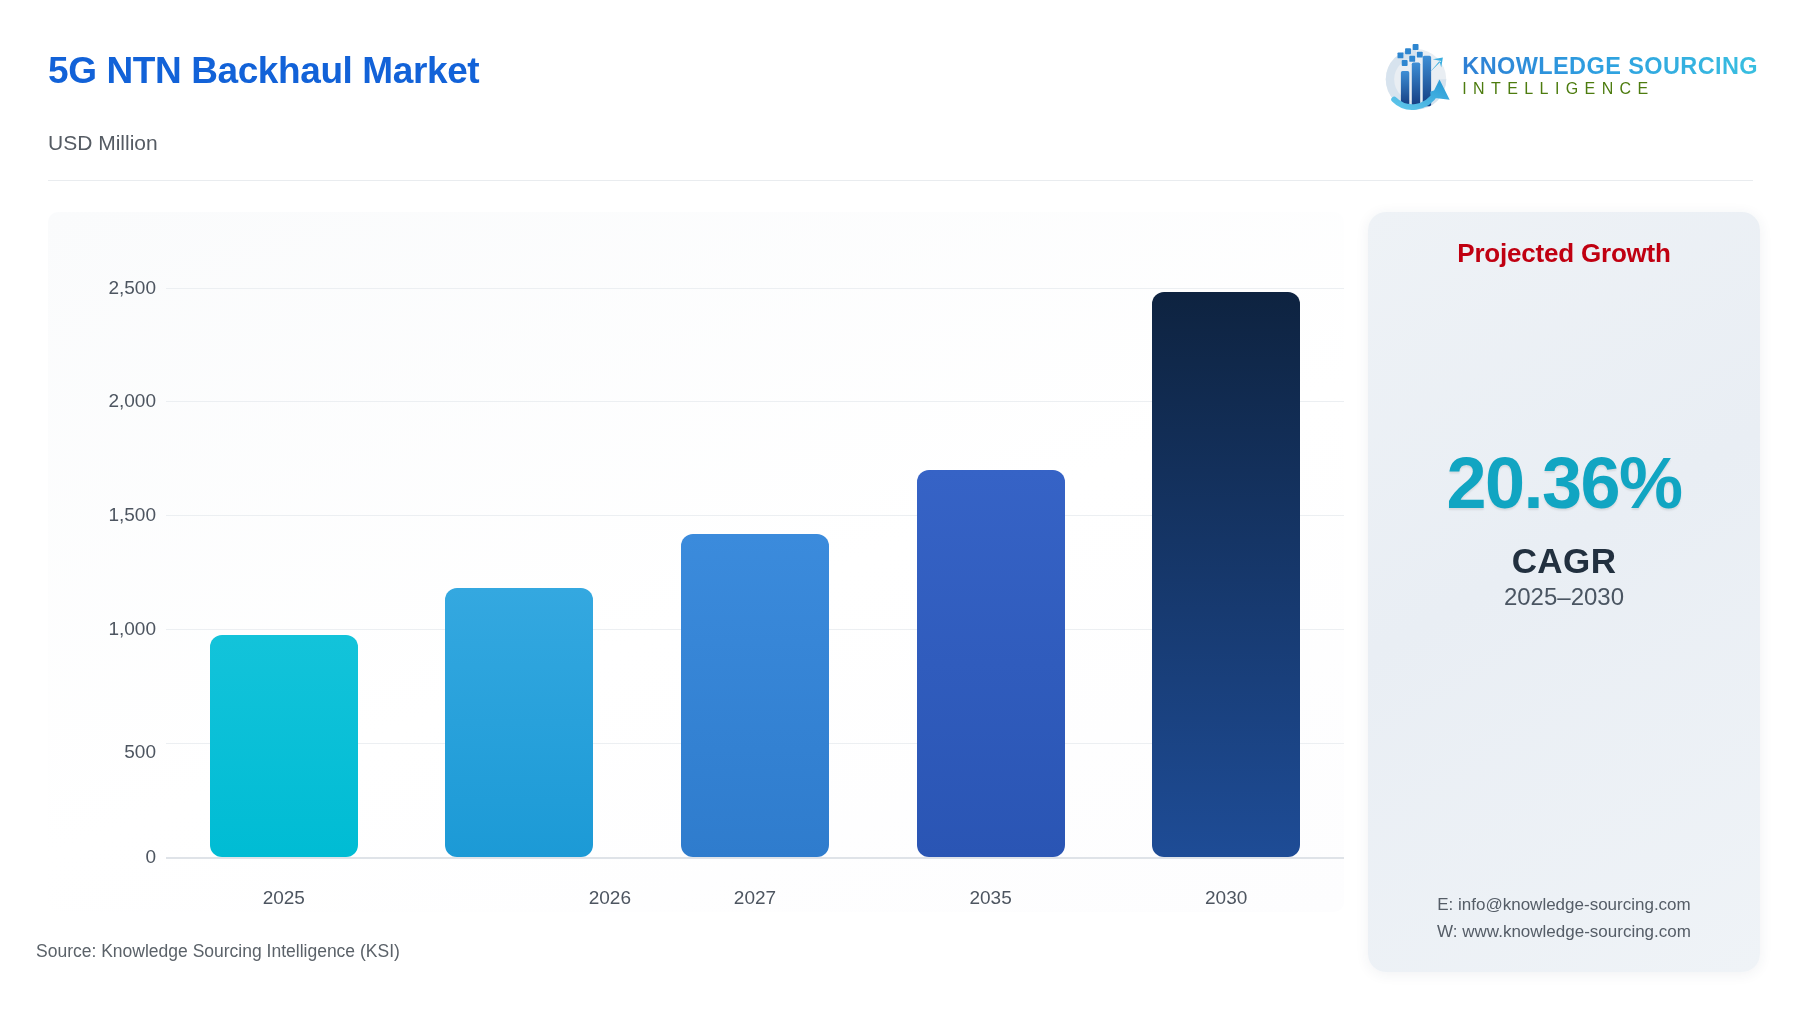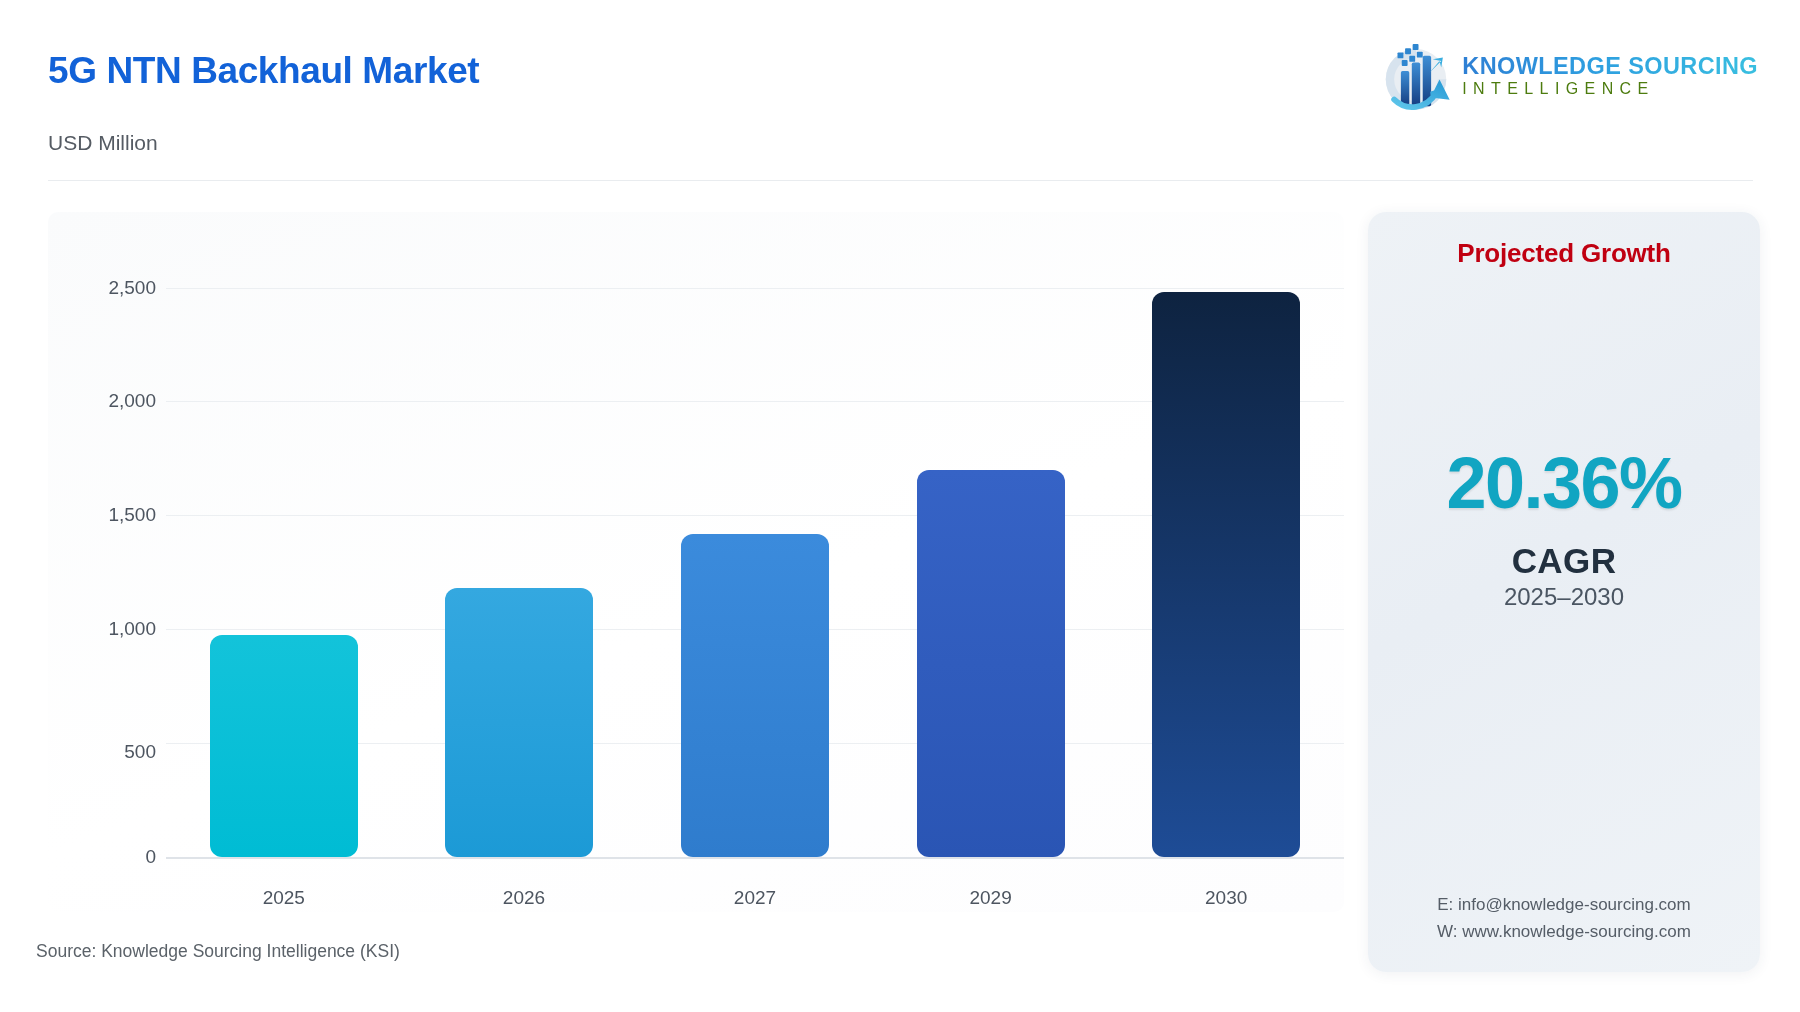--- a/index.html
+++ b/index.html
@@ -265,23 +265,23 @@
           </div>
           <div class="bar-slot" style="left: 724.6px;">
             <div class="bar" title="2028: 1700" style="height: 387.222px; background: linear-gradient(rgb(54, 99, 198) 0%, rgb(42, 85, 180) 100%);"></div>
           </div>
           <div class="bar-slot" style="left: 960.2px;">
             <div class="bar" title="2030: 2480" style="height: 564.889px; background: linear-gradient(rgb(14, 35, 64) 0%, rgb(30, 76, 150) 100%);"></div>
           </div>
         </div>
       <div class="xlabels" id="xlabels">
           <div class="xlabel" style="left: 17.8px;">2025</div>
-          <div class="xlabel" style="left: 258px;">2026</div>
+          <div class="xlabel" style="left: 265px; text-align: right;">2026</div>
           <div class="xlabel" style="left: 489px;">2027</div>
-          <div class="xlabel" style="left: 724.6px;">2029</div>
+          <div class="xlabel" style="left: 724.6px;">2035</div>
           <div class="xlabel" style="left: 960.2px;">2030</div>
         </div>
     </div>
   </div>
 
   <div class="source">Source: Knowledge Sourcing Intelligence (KSI)</div>
 
   <div class="card">
     <div class="card-title">Projected Growth</div>
     <div class="card-spacer"></div>

